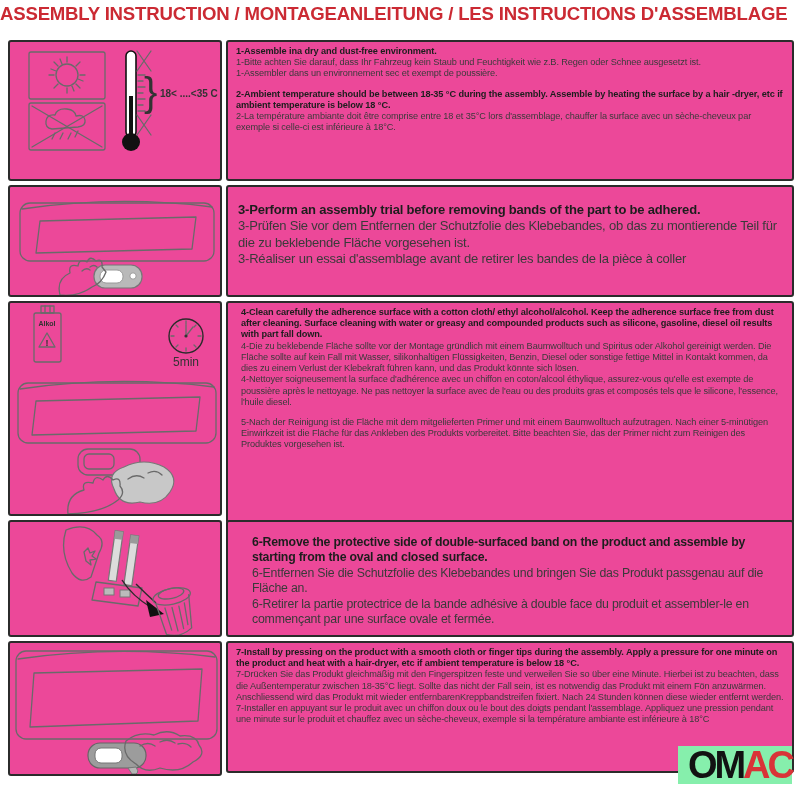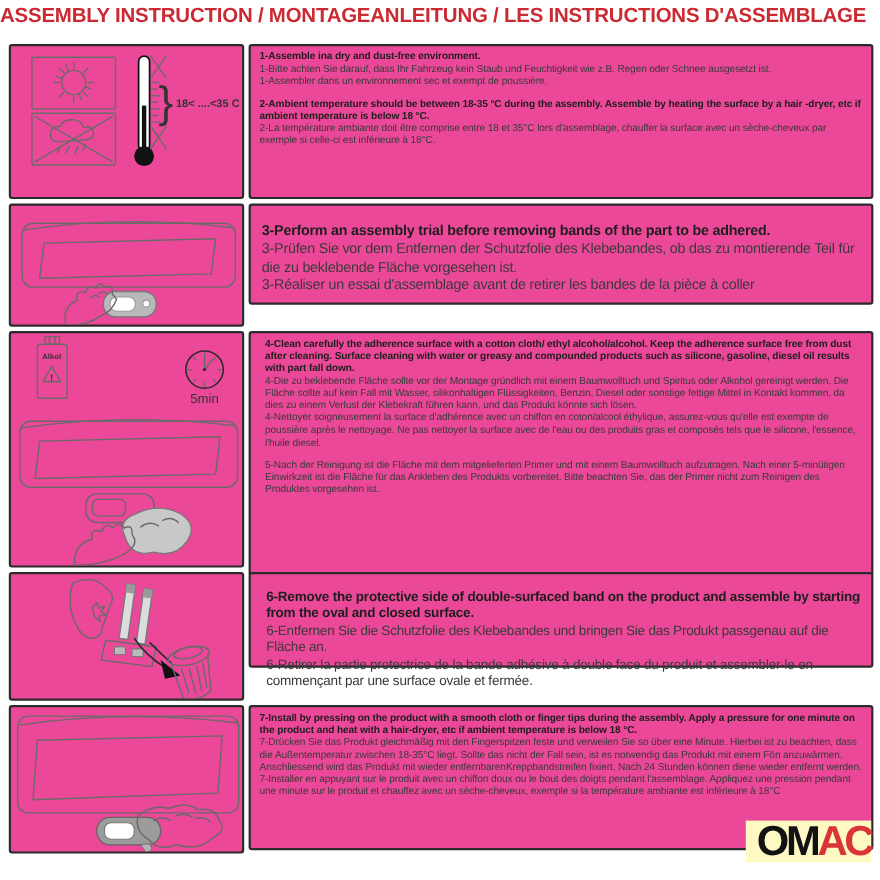--- a/index.html
+++ b/index.html
@@ -14,21 +14,21 @@
   .sm{font-size:9.2px;line-height:1.22;letter-spacing:-0.1px;}
   .md{font-size:13px;line-height:1.26;letter-spacing:-0.2px;}
   .md2{font-size:12.3px;line-height:1.26;letter-spacing:-0.2px;}
   .b{font-weight:700;color:#1d1d1d;}
   .block{margin-bottom:9px;}
   .block:last-child{margin-bottom:0;}
   svg{display:block;}
   .sk{stroke:#6a6a6a;fill:none;stroke-width:1.3;stroke-linecap:round;stroke-linejoin:round;}
   .skd{stroke:#2b2b2b;fill:none;stroke-width:1.4;}
   .lbl{font-family:"Liberation Sans",sans-serif;fill:#333;}
-  .logo{position:absolute;top:746px;right:8px;background:#fef9c3;padding:0 0 0 10px;
+  .logo{position:absolute;top:746px;right:8px;background:#86efac;padding:0 0 0 10px;
         font-weight:900;font-size:38px;letter-spacing:-3px;line-height:1;
         font-family:"Liberation Sans",sans-serif;}
   .logo .lb{color:#121212;}
   .logo .lr{color:#d93438;}
 </style>
 </head>
 <body>
 
 <div class="title" style="color: rgb(203, 42, 51);">ASSEMBLY INSTRUCTION / MONTAGEANLEITUNG / LES INSTRUCTIONS D'ASSEMBLAGE</div>
 
@@ -103,21 +103,21 @@
     </g>
     <g>
       <rect x="84" y="78" width="48" height="23" rx="11" fill="#b9b9b9" stroke="#777" stroke-width="1.2"></rect>
       <rect x="90" y="83" width="23" height="13" rx="6" fill="#fff" stroke="#9a9a9a" stroke-width="1"></rect>
       <circle cx="123" cy="89" r="3.2" fill="#fff" stroke="#9a9a9a" stroke-width="1"></circle>
       <path class="sk" fill="#fff" d="M50,108 Q46,92 60,86 Q58,76 68,79 Q69,71 77,75 Q80,68 86,74 Q93,71 92,80 L96,85 Q92,96 82,100 Q68,110 50,108 Z"></path>
       <path class="sk" d="M72,84 Q76,80 80,83 M80,80 Q84,77 87,80"></path>
     </g>
   </svg>
 </div>
-<div class="cell rcell md" style="top:185px;height:92px;padding-top:15px;padding-left:10px;">
+<div class="cell rcell md" style="top:185px;height:112px;padding-top:15px;padding-left:10px;">
   <div class="block">
     <p class="b">3-Perform an assembly trial before removing bands of the part to be adhered.</p>
     <p>3-Prüfen Sie vor dem Entfernen der Schutzfolie des Klebebandes, ob das zu montierende Teil für die zu beklebende Fläche vorgesehen ist.</p>
     <p>3-Réaliser un essai d'assemblage avant de retirer les bandes de la pièce à coller</p>
   </div>
 </div>
 
 <div class="cell lcell" style="top:301px;height:215px;">
   <svg width="210" height="211" viewBox="0 0 210 211">
     <g>
@@ -199,21 +199,21 @@
       <path class="sk" fill="#fff" d="M148,78 L152,110 Q165,117 178,109 L182,76"></path>
       <ellipse class="sk" cx="165" cy="74" rx="19" ry="8" fill="#fff"></ellipse>
       <ellipse class="sk" cx="165" cy="71" rx="13" ry="5"></ellipse>
       <line class="sk" x1="156" y1="84" x2="158" y2="107"></line>
       <line class="sk" x1="163" y1="85" x2="164" y2="109"></line>
       <line class="sk" x1="170" y1="85" x2="170" y2="108"></line>
       <line class="sk" x1="176" y1="83" x2="175" y2="105"></line>
     </g>
   </svg>
 </div>
-<div class="cell rcell md2" style="top:520px;height:87px;padding-top:13px;padding-left:14px;">
+<div class="cell rcell md2" style="top:520px;height:117px;padding-top:13px;padding-left:24px;">
   <div class="block">
     <p class="b">6-Remove the protective side of double-surfaced band on the product and assemble by starting from the oval and closed surface.</p>
     <p>6-Entfernen Sie die Schutzfolie des Klebebandes und bringen Sie das Produkt passgenau auf die Fläche an.</p>
     <p>6-Retirer la partie protectrice de la bande adhésive à double face du produit et assembler-le en commençant par une surface ovale et fermée.</p>
   </div>
 </div>
 
 <div class="cell lcell" style="top:641px;height:135px;">
   <svg width="210" height="131" viewBox="0 0 210 131">
     <g class="sk">

